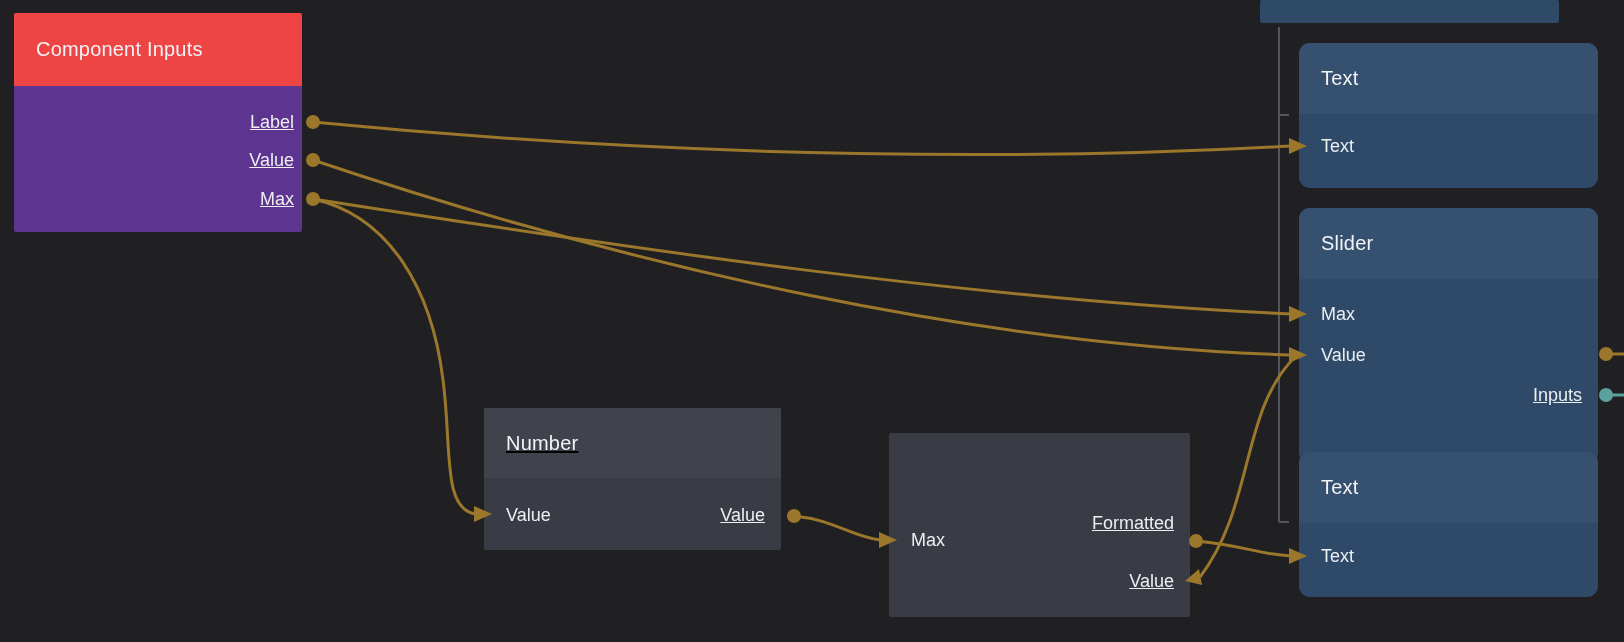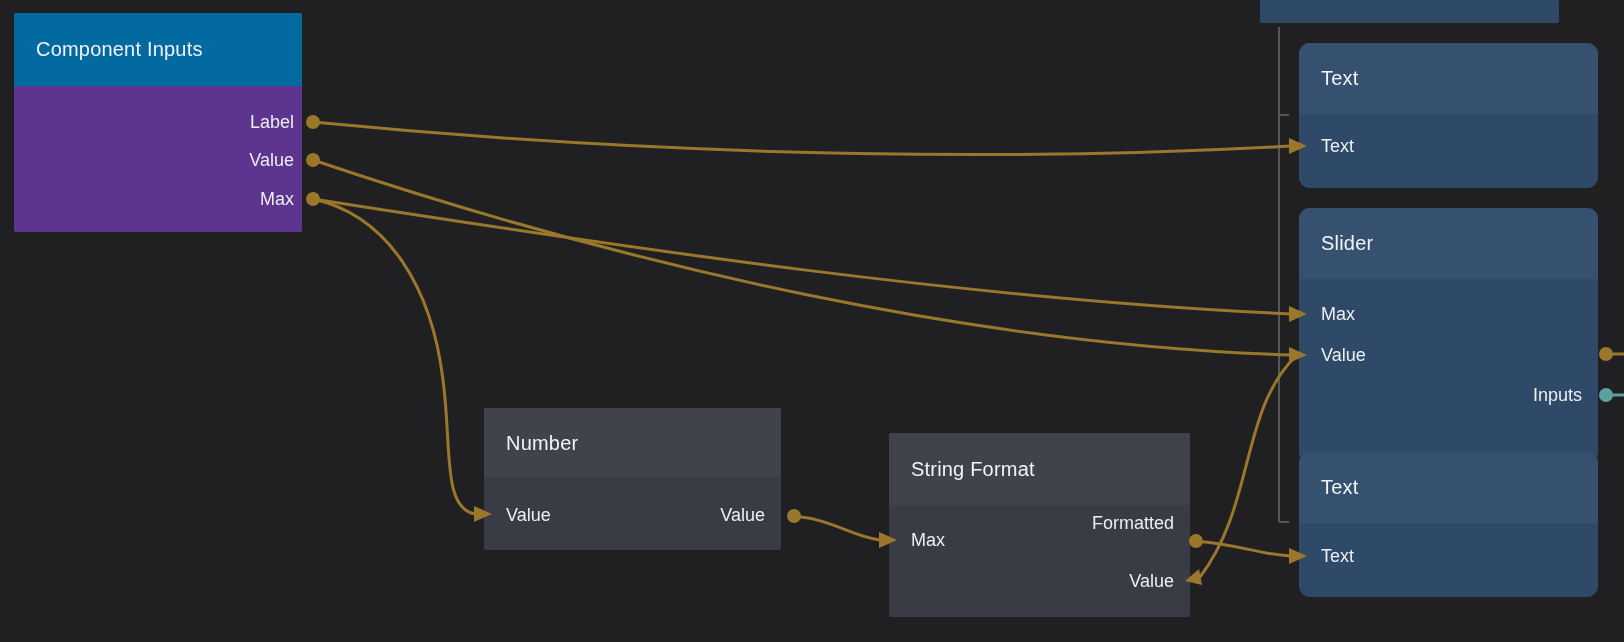--- a/index.html
+++ b/index.html
@@ -15,28 +15,28 @@
     height:71px;display:flex;align-items:center;padding-left:22px;box-sizing:border-box;
   }
   .node-title{
     font-size:20px;color:#f2f3f6;letter-spacing:0.2px;
   }
   .port{
     position:absolute;height:24px;line-height:24px;font-size:18px;color:#eceef1;
     white-space:nowrap;
   }
   .port.in{left:22px;}
-  .port.out{right:16px;text-align:left;}
+  .port.out{right:16px;text-align:left;text-decoration:underline;}
   
   .purple{background:#5d3490;}
-  .purple .node-header{background:#0369a1;height:73px;}
+  .purple .node-header{background:#ef4444;height:73px;}
   .purple .port.out{right:8px;}
   
   .gray{background:#393c45;}
-  .gray .node-header{background:#40434c;}
+  .gray .node-header{background:#40434c;text-decoration:underline;}
   
   .blue{background:#2f4a68;border-radius:11px;}
   .blue .node-header{background:#36506f;}
   .partial{position:absolute;background:#2f4a66;border-radius:2px;z-index:2;}
   svg.overlay{position:absolute;left:0;top:0;z-index:3;pointer-events:none;}
   .wire{fill:none;stroke:#9a772b;stroke-width:3px;}
   .wire.teal{stroke:#5ba19e;}
   .dot{fill:#9a772b;}
   .dot.teal{fill:#5ba19e;}
   .arrow{fill:#9a772b;}
@@ -60,23 +60,20 @@
 
   <div class="node gray" style="left:484px;top:408px;width:297px;height:142px">
     <div class="node-header" style="height:70px">
       <span class="node-title">Number</span>
     </div>
     <div class="port in" style="top:95px">Value</div>
     <div class="port out" style="top:95px">Value</div>
   </div>
 
   <div class="node gray" style="left:889px;top:433px;width:301px;height:184px">
-    <div class="node-header" style="height:72px">
-      <span class="node-title">String Format</span>
-    </div>
     <div class="port in" style="top:95px">Max</div>
     <div class="port out" style="top:78px">Formatted</div>
     <div class="port out" style="top:136px">Value</div>
   </div>
 
   <div class="node blue" style="left:1299px;top:43px;width:299px;height:145px">
     <div class="node-header">
       <span class="node-title">Text</span>
     </div>
     <div class="port in" style="top:91px">Text</div>

